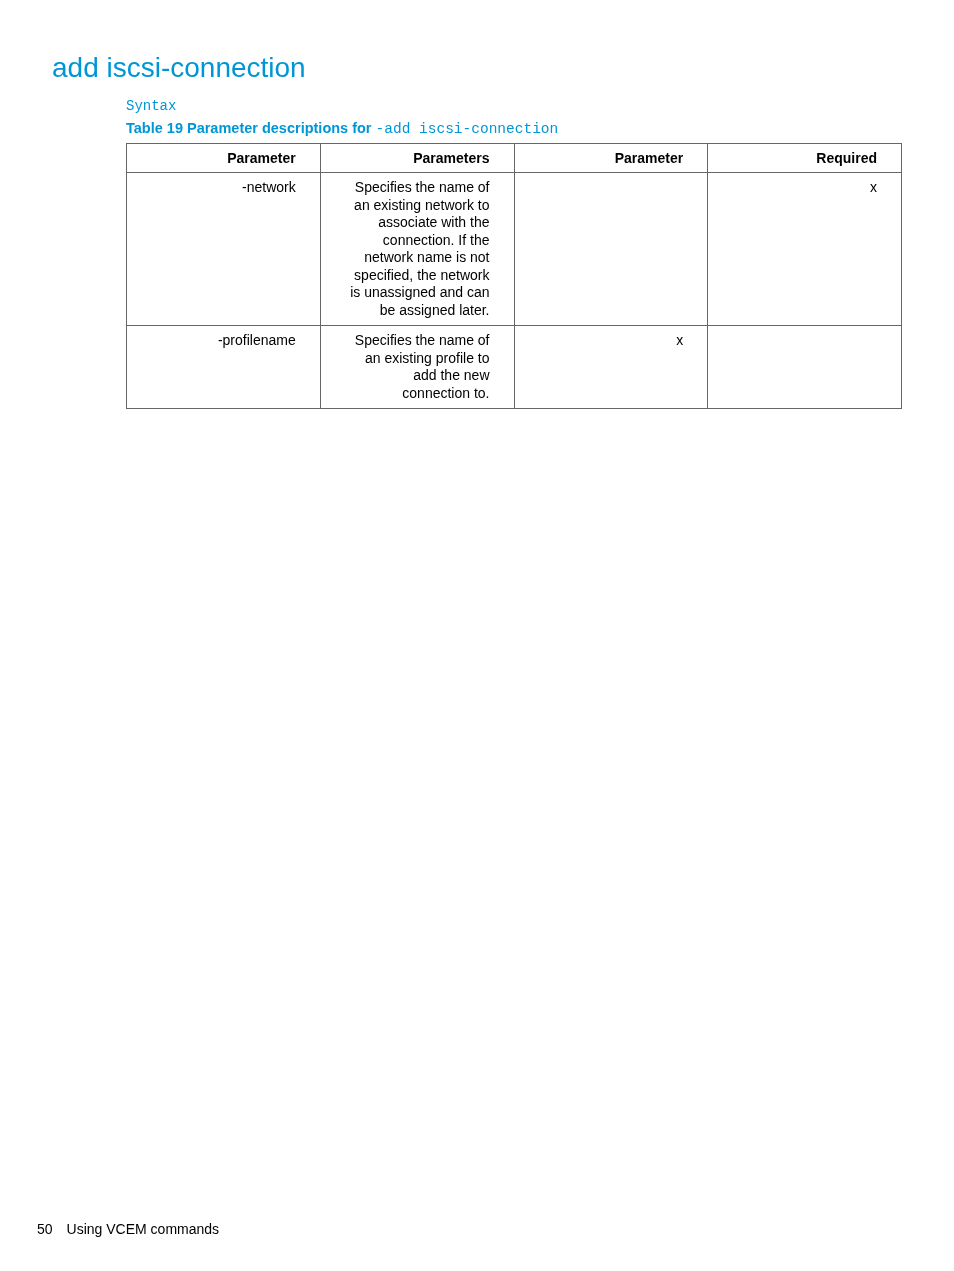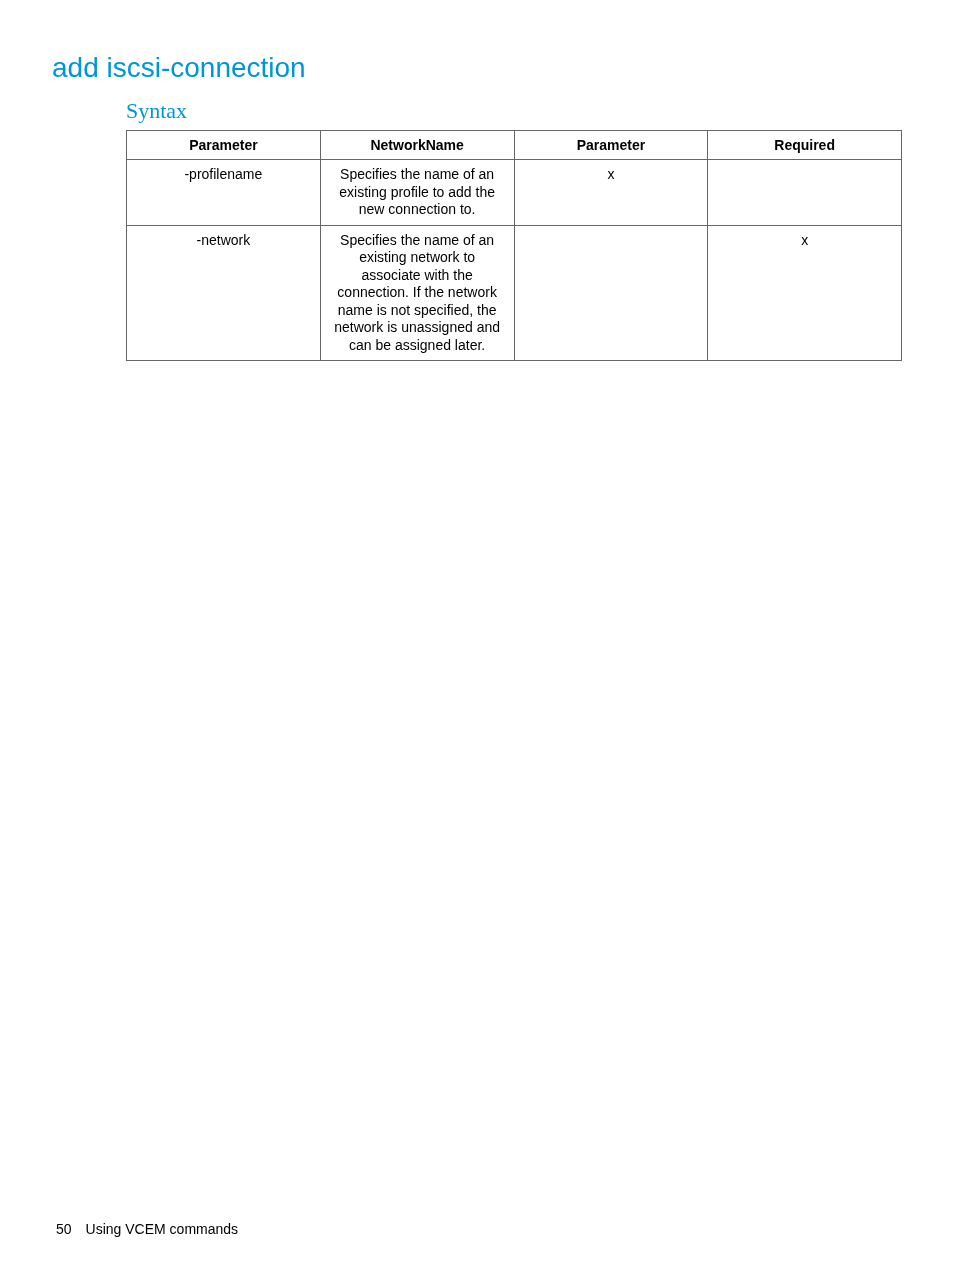--- a/index.html
+++ b/index.html
@@ -50,23 +50,23 @@
     line-height: 1.35;
     font-family: "Futura", Arial, sans-serif;
   }
   .note-label {
     font-weight: bold;
     margin-right: 14px;
   }
   h2.sub-heading {
     color: #0096d6;
     font-weight: 300;
-    font-size: 22px;
+    font-size: 14px;
     margin: 14px 0 6px 0;
-    font-family: Liberation Serif, serif;
+    font-family: Liberation Mono, monospace;
   }
   pre.syntax {
     font-family: "Courier New", Courier, monospace;
     font-size: 15px;
     margin: 0 0 10px 0;
     white-space: pre;
     line-height: 1.2;
   }
   .table-caption {
     font-size: 14.5px;
@@ -81,44 +81,44 @@
     color: #0096d6;
     font-family: "Courier New", Courier, monospace;
   }
   table.param-table {
     border-collapse: collapse;
     width: 100%;
     font-size: 14px;
   }
   table.param-table th, table.param-table td {
     border: 1px solid #666;
-    text-align: center;
+    text-align: right;
     vertical-align: top;
-    padding: 6px 8px;
+    padding: 6px 24px;
   }
   table.param-table th {
     font-weight: bold;
     font-family: Arial, sans-serif;
   }
   table.param-table td {
     font-family: "Futura", Arial, sans-serif;
     line-height: 1.25;
   }
   td.code-cell {
     font-family: "Courier New", Courier, monospace;
   }
   .col-param    { width: 23%; }
   .col-desc     { width: 23%; }
   .col-required { width: 23%; }
   .col-optional { width: 23%; }
 
   .footer {
     position: absolute;
     bottom: 34px;
-    left: 56px;
+    left: 37px;
     font-size: 14px;
     font-family: "Futura", Arial, sans-serif;
   }
   .footer .pagenum {
     margin-right: 14px;
   }
 </style>
 </head>
 <body>
 
@@ -127,42 +127,45 @@
   <h1 class="main-heading">add iscsi-connection</h1>
 
   <div class="body-indent">
 
 
 
     <h2 class="sub-heading">Syntax</h2>
 
 
 
+    <div class="table-caption">
+      <span class="cap-bold">Table 19 Parameter descriptions for </span><span class="cap-code">-add iscsi-connection</span>
+    </div>
 
     <table class="param-table">
       <thead>
         <tr>
           <th class="col-param">Parameter</th>
-          <th class="col-desc">NetworkName</th>
+          <th class="col-desc">Parameters</th>
           <th class="col-required">Parameter</th>
           <th class="col-optional">Required</th>
         </tr>
       </thead>
       <tbody>
         <tr>
+          <td class="code-cell">-network</td>
+          <td>Specifies the name of an existing network to associate with the connection. If the network name is not specified, the network is unassigned and can be assigned later.</td>
+          <td></td>
+          <td>x</td>
+        </tr>
+        <tr>
           <td class="code-cell">-profilename</td>
           <td>Specifies the name of an existing profile to add the new connection to.</td>
           <td>x</td>
           <td></td>
-        </tr>
-        <tr>
-          <td class="code-cell">-network</td>
-          <td>Specifies the name of an existing network to associate with the connection. If the network name is not specified, the network is unassigned and can be assigned later.</td>
-          <td></td>
-          <td>x</td>
         </tr>
       </tbody>
     </table>
 
   </div>
 
   <div class="footer">
     <span class="pagenum">50</span><span>Using VCEM commands</span>
   </div>
 

